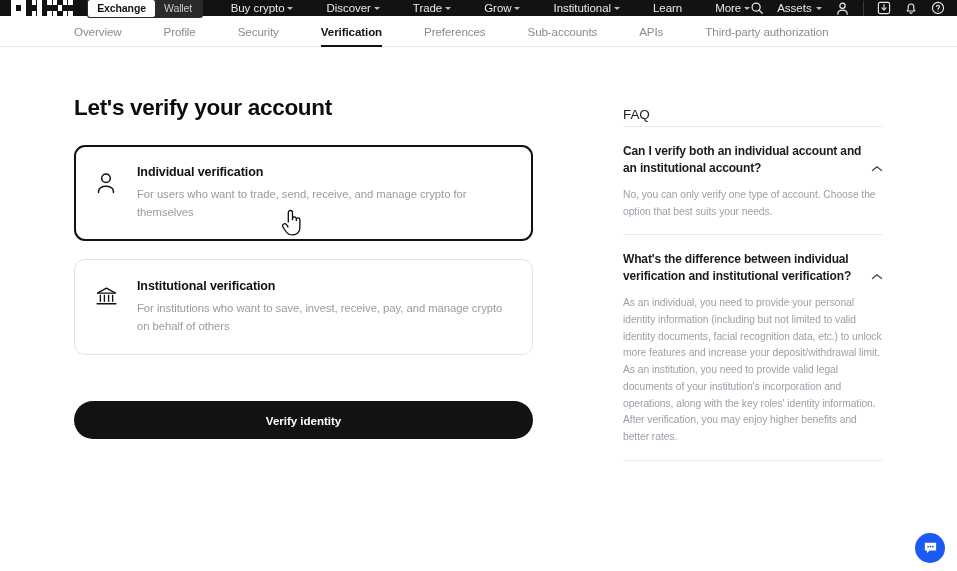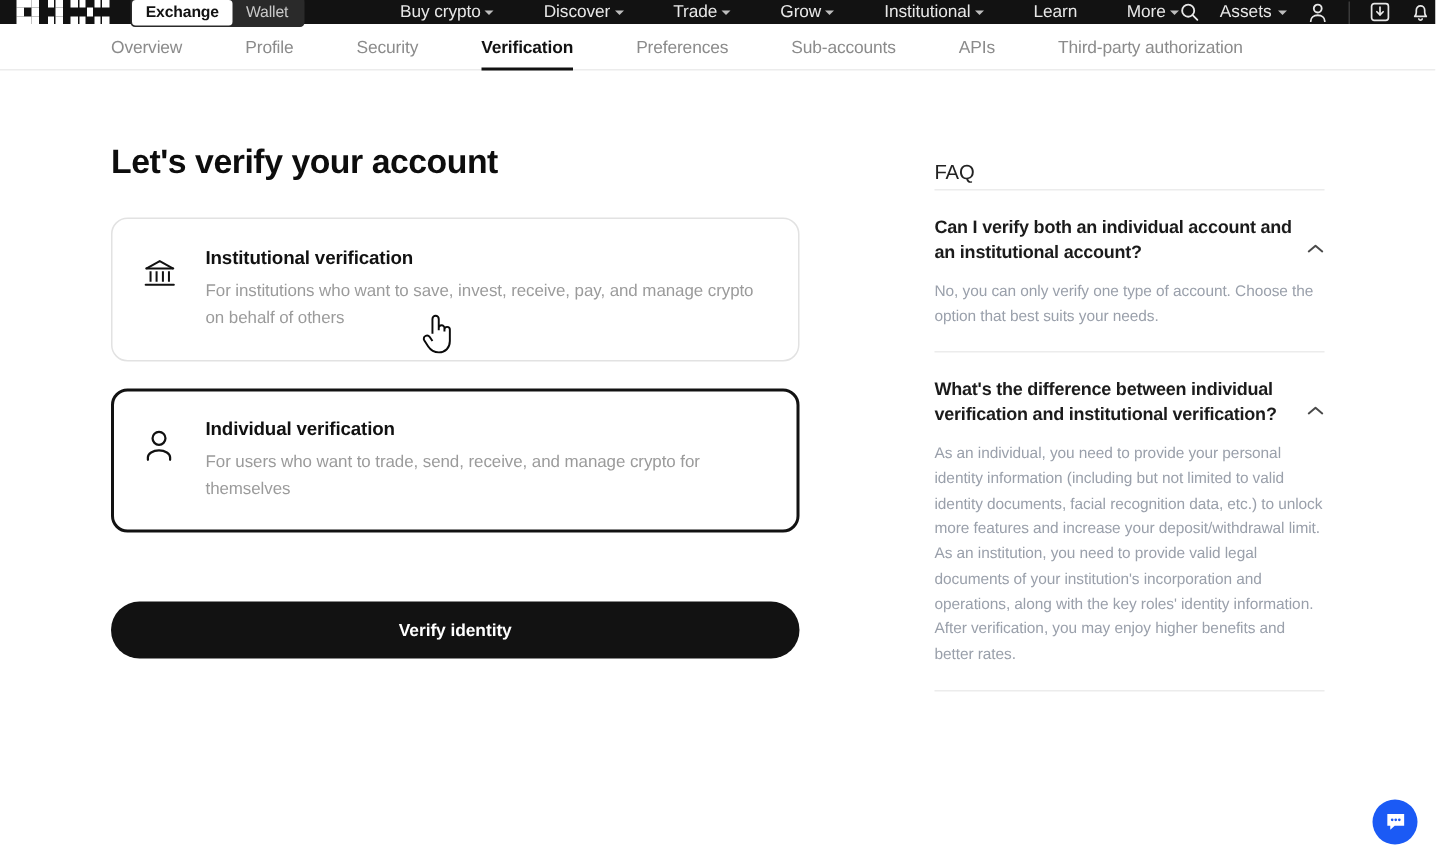--- a/index.html
+++ b/index.html
@@ -45,21 +45,21 @@
     white-space: nowrap;
     letter-spacing: -0.1px;
   }
   .seg span.active { background: #ffffff; color: #121212; font-weight: 600; }
 
   .divider-v {
     width: 1px; height: 15px;
     background: #3a3a3a;
     margin: 0 12px 0 2px;
   }
-  .nav-links { display: flex; align-items: center; gap: 33px; margin-left: 36px; }
+  .nav-links { display: flex; align-items: center; gap: 33px; }
   .nav-link {
     color: #e8e8e8;
     font-size: 11.5px;
     display: flex;
     align-items: center;
     gap: 3px;
     white-space: nowrap;
     letter-spacing: -0.05px;
   }
   .caret {
@@ -177,21 +177,21 @@
   .faq-title {
     font-size: 13.5px;
     color: #222;
     font-weight: 400;
     padding-bottom: 4px;
     border-bottom: 1px solid #ececec;
     letter-spacing: -0.1px;
   }
   .faq-item { padding: 16px 0 14px 0; border-bottom: 1px solid #ececec; }
   .faq-item:last-child { border-bottom: 1px solid #ececec; }
-  .faq-q-row { display: flex; align-items: center; gap: 8px; }
+  .faq-q-row { display: flex; align-items: flex-end; gap: 8px; }
   .faq-q {
     flex: 1;
     font-size: 12px;
     font-weight: 700;
     color: #1b1b1b;
     line-height: 1.42;
     letter-spacing: -0.15px;
   }
   .chev {
     width: 12px; flex-shrink: 0;
@@ -367,52 +367,52 @@
   <div class="tab">Preferences</div>
   <div class="tab">Sub-accounts</div>
   <div class="tab">APIs</div>
   <div class="tab">Third-party authorization</div>
 </div>
 
 <div class="page">
 
   <div class="left-col">
     <h1 class="page-title">Let's verify your account</h1>
+
+    <div class="opt-card selected">
+      <div class="opt-icon">
+        <svg width="22" height="24" viewBox="0 0 22 24" fill="none" stroke="#111" stroke-width="1.5">
+          <circle cx="11" cy="7.2" r="4.3"></circle>
+          <path d="M3.6 21.5v-1.6c0-2.6 3.3-4.6 7.4-4.6s7.4 2 7.4 4.6v1.6" stroke-linecap="round" stroke-linejoin="round"></path>
+        </svg>
+      </div>
+      <div class="opt-body">
+        <div class="opt-title">Individual verification</div>
+        <div class="opt-desc">For users who want to trade, send, receive, and manage crypto for themselves</div>
+      </div>
+    </div>
 
     <div class="opt-card">
       <div class="opt-icon">
         <svg width="23" height="23" viewBox="0 0 24 24" fill="none" stroke="#111" stroke-width="1.4">
           <path d="M2.6 8.4L12 3.2l9.4 5.2" stroke-linejoin="round"></path>
           <line x1="2.6" y1="8.4" x2="21.4" y2="8.4" stroke-linecap="round"></line>
           <line x1="5.6" y1="10.2" x2="5.6" y2="17.6"></line>
           <line x1="9.8" y1="10.2" x2="9.8" y2="17.6"></line>
           <line x1="14.2" y1="10.2" x2="14.2" y2="17.6"></line>
           <line x1="18.4" y1="10.2" x2="18.4" y2="17.6"></line>
           <line x1="2.2" y1="19.6" x2="21.8" y2="19.6" stroke-linecap="round"></line>
         </svg>
       </div>
       <div class="opt-body">
         <div class="opt-title">Institutional verification</div>
         <div class="opt-desc">For institutions who want to save, invest, receive, pay, and manage crypto on behalf of others</div>
       </div>
     </div>
 
-    <div class="opt-card selected">
-      <div class="opt-icon">
-        <svg width="22" height="24" viewBox="0 0 22 24" fill="none" stroke="#111" stroke-width="1.5">
-          <circle cx="11" cy="7.2" r="4.3"></circle>
-          <path d="M3.6 21.5v-1.6c0-2.6 3.3-4.6 7.4-4.6s7.4 2 7.4 4.6v1.6" stroke-linecap="round" stroke-linejoin="round"></path>
-        </svg>
-      </div>
-      <div class="opt-body">
-        <div class="opt-title">Individual verification</div>
-        <div class="opt-desc">For users who want to trade, send, receive, and manage crypto for themselves</div>
-      </div>
-    </div>
-
     <button class="primary-btn">Verify identity</button>
   </div>
 
   <div class="spacer-col"></div>
 
   <div class="right-col">
     <div class="faq-title">FAQ</div>
 
     <div class="faq-item">
       <div class="faq-q-row">

